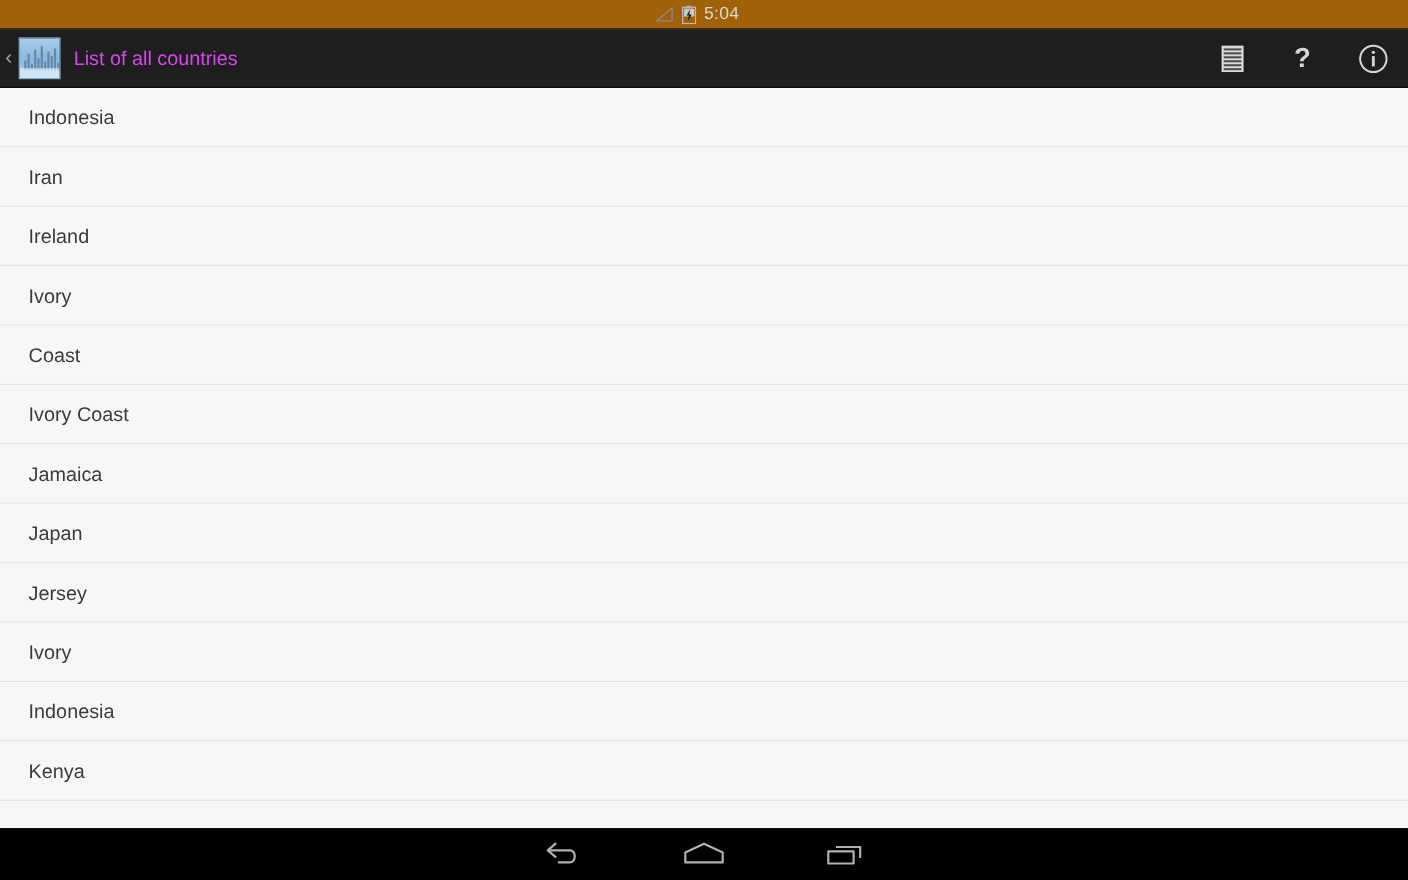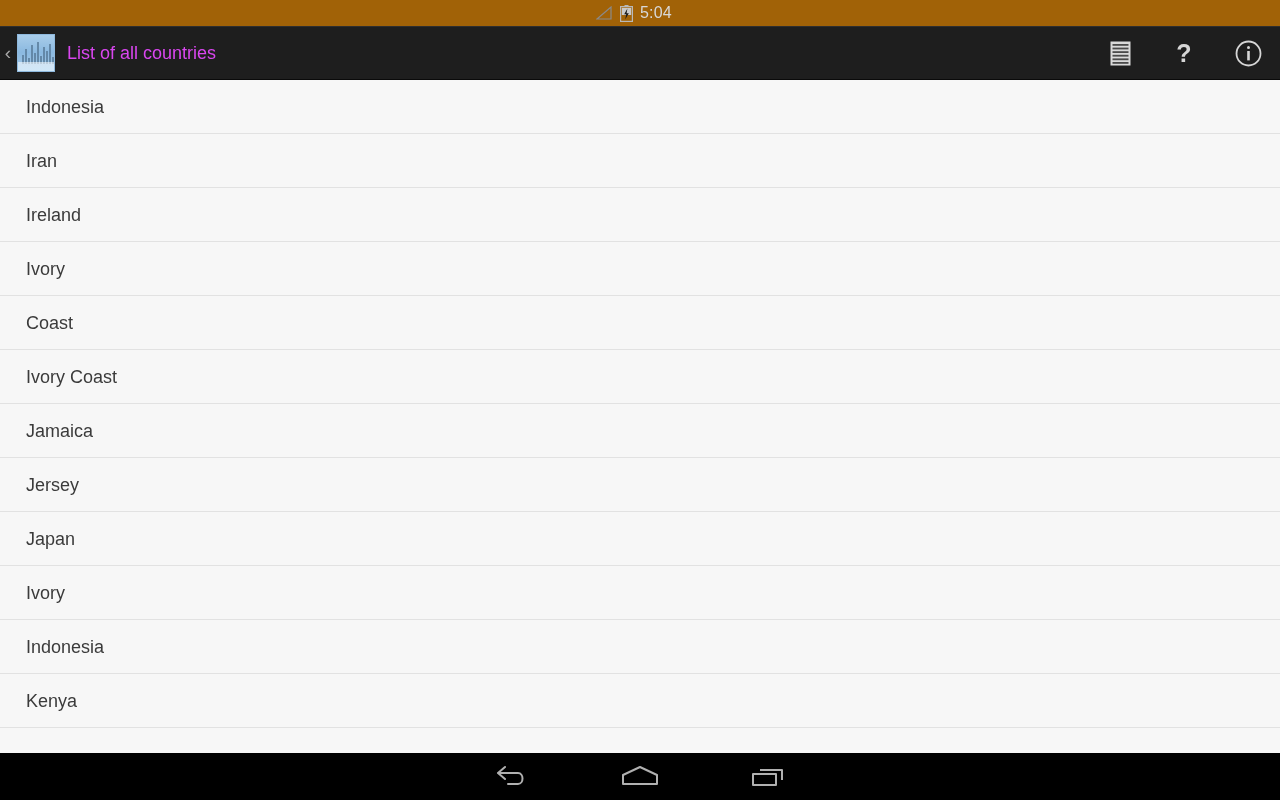--- a/index.html
+++ b/index.html
@@ -200,24 +200,24 @@
     <div class="list-row">
       <span class="label">Coast</span>
     </div>
     <div class="list-row">
       <span class="label">Ivory Coast</span>
     </div>
     <div class="list-row">
       <span class="label">Jamaica</span>
     </div>
     <div class="list-row">
+      <span class="label">Japan</span>
+    </div>
+    <div class="list-row">
       <span class="label">Jersey</span>
-    </div>
-    <div class="list-row">
-      <span class="label">Japan</span>
     </div>
     <div class="list-row">
       <span class="label">Ivory</span>
     </div>
     <div class="list-row">
       <span class="label">Indonesia</span>
     </div>
     <div class="list-row">
       <span class="label">Kenya</span>
     </div>

